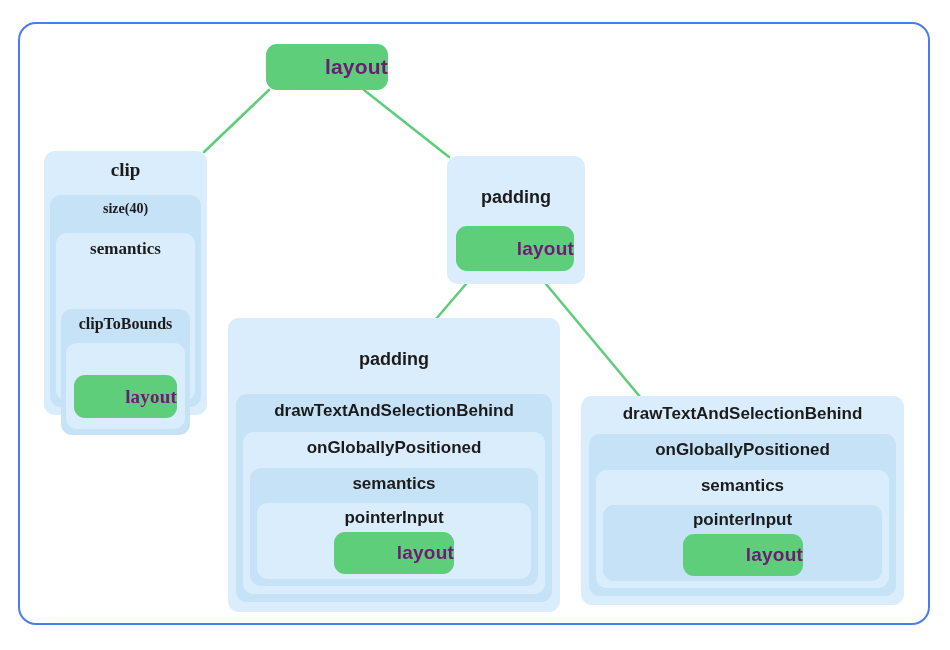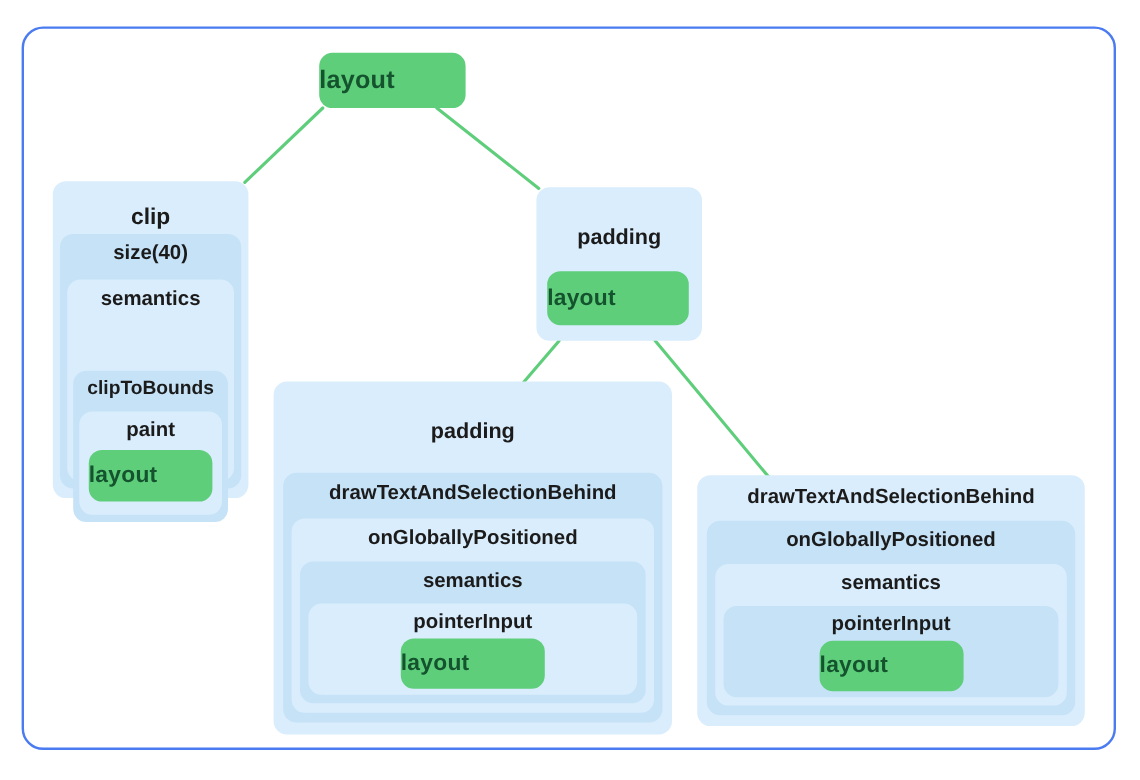--- a/index.html
+++ b/index.html
@@ -41,25 +41,25 @@
     pointer-events: none;
   }
   
   .node {
     position: absolute;
     box-sizing: border-box;
   }
   .green-node {
     background: #5ece7b;
     border-radius: 11px;
-    color: #14532d;
+    color: #701a75;
     font-weight: bold;
     display: flex;
     align-items: center;
-    justify-content: flex-start;
+    justify-content: flex-end;
     letter-spacing: .2px;
   }
   .blue-box {
     border-radius: 11px;
     box-sizing: border-box;
   }
   .shade-a { background: #c5e2f7; }
   .shade-b { background: #daedfc; }
   .box-label {
     text-align: center;
@@ -82,34 +82,33 @@
       <line x1="364" y1="90" x2="449" y2="157"></line>
       <line x1="466" y1="284" x2="436" y2="319"></line>
       <line x1="546" y1="284" x2="641" y2="398"></line>
     </g>
   </svg>
 
   <div class="node green-node" style="left:266px; top:44px; width:122px; height:46px; font-size:21px;">
     <span>layout</span>
   </div>
 
-  <div class="node blue-box shade-b" style="left:44px; top:151px; width:163px; height:264px; padding-top:20px;">
+  <div class="node blue-box shade-b" style="left:44px; top:151px; width:163px; height:264px; padding-top:8px;font-family:Liberation Serif, serif;">
     <div class="box-label" style="font-size:19px; height:30px;">clip</div>
 
     <div class="blue-box shade-a" style="position:absolute; left:6px; top:44px; width:151px; height:212px; padding-top:6px;">
-      <div class="box-label" style="font-size:17px; height:26px;">size(40)</div>
+      <div class="box-label" style="font-size:14px; height:26px;">size(40)</div>
 
       <div class="blue-box shade-b" style="position:absolute; left:6px; top:38px; width:139px; height:168px; padding-top:6px;">
         <div class="box-label" style="font-size:17px; height:25px;">semantics</div>
 
         <div class="blue-box shade-a" style="position:absolute; left:5px; top:36px; width:129px; height:126px; padding-top:6px;margin-top:40px;">
           <div class="box-label" style="font-size:16px; height:24px;">clipToBounds</div>
 
           <div class="blue-box shade-b" style="position:absolute; left:5px; top:34px; width:119px; height:86px; padding-top:5px;">
-            <div class="box-label" style="font-size:17px; height:24px;">paint</div>
 
             <div class="green-node" style="position:absolute; left:8px; top:32px; width:103px; height:43px; font-size:19px;">
               <span>layout</span>
             </div>
           </div>
         </div>
       </div>
     </div>
   </div>
 

